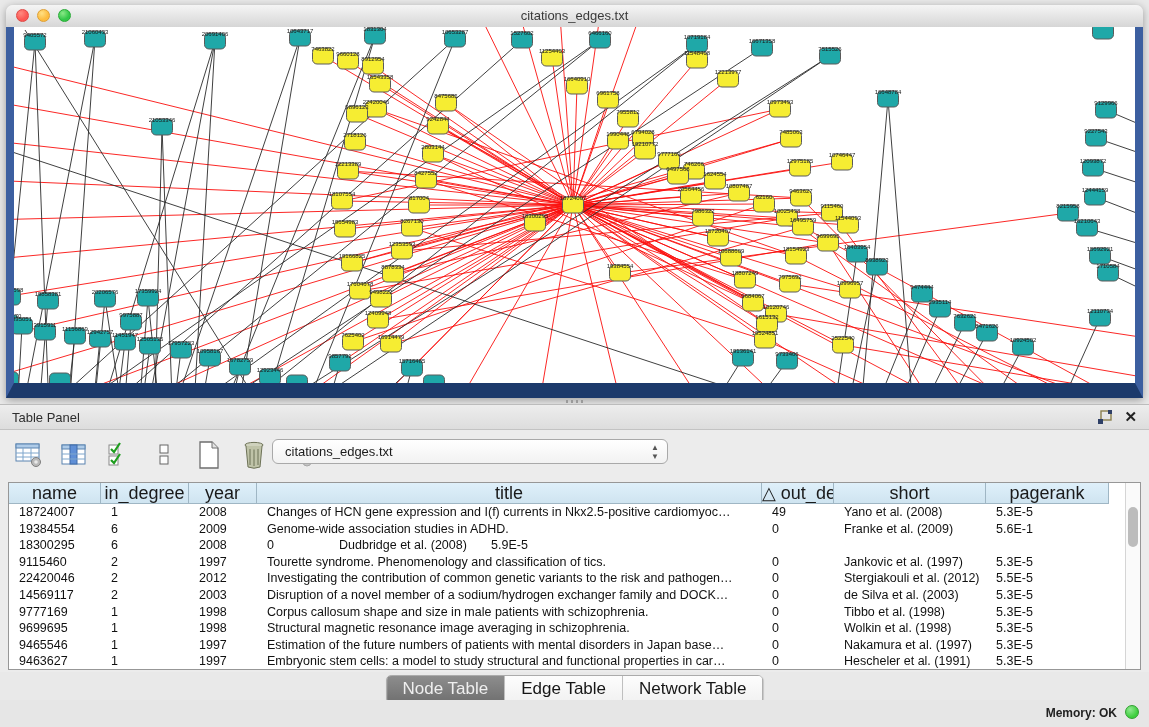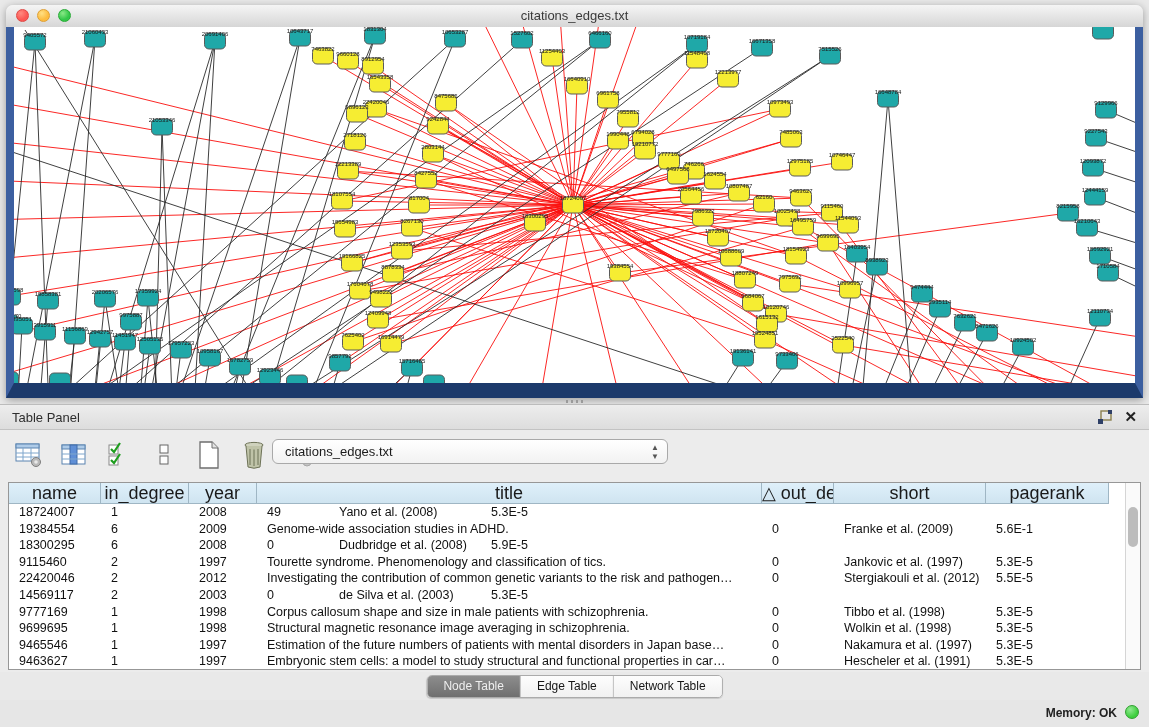--- a/index.html
+++ b/index.html
@@ -56,21 +56,21 @@
   .tcell{box-sizing:border-box;padding:1px 4px 0 10px;font-size:12.5px;color:#111;
     white-space:nowrap;overflow:hidden;}
   .c0{width:92px}.c1{width:88px}.c2{width:68px}.c3{width:505px}.c4{width:72px}.c5{width:152px}.c6{width:123px}
   .vscroll{position:absolute;right:0;top:0;bottom:0;width:15px;background:#fafafa;border-left:1px solid #d5d5d5;box-sizing:border-box;}
   .vthumb{position:absolute;left:2px;top:24px;width:10px;height:40px;background:#bcbcbc;border-radius:6px;cursor:pointer;}
 
   
   .tabsbar{position:absolute;left:0;top:672px;width:100%;height:28px;background:#e9e9e9;}
   .seg{position:absolute;left:50%;top:3px;transform:translateX(-50%);display:flex;
     border:1px solid #ababab;border-radius:5px;overflow:hidden;box-shadow:0 1px 1px rgba(0,0,0,.15);}
-  .tab{padding:3px 16px 4px 16px;font-size:12px;background:linear-gradient(#fdfdfd,#f1f1f1);
+  .tab{padding:3px 16px 4px 16px;font-size:17px;background:linear-gradient(#fdfdfd,#f1f1f1);
     color:#161616;border-right:1px solid #bdbdbd;cursor:pointer;white-space:nowrap;}
   .tab:last-child{border-right:none;}
   .tab.sel{background:linear-gradient(#8d8d8d,#6f6f6f);color:#efefef;}
 
   
   .statusbar{position:absolute;left:0;top:700px;width:100%;height:27px;background:#e6e6e6;font-weight:bold;}
   .mem{position:absolute;right:32px;top:6px;font-size:12px;color:#222;}
   .memdot{position:absolute;right:10px;top:5px;width:14px;height:14px;border-radius:50%;
     background:radial-gradient(circle at 35% 30%,#90e890,#3ecf3e 65%);border:1px solid #2f9f2f;box-sizing:border-box;cursor:pointer;}
 
@@ -852,20 +852,21 @@
           <div class="hcell c3">title</div>
           <div class="hcell c4">△ out_de...</div>
           <div class="hcell c5">short</div>
           <div class="hcell c6">pagerank</div>
         </div>
       <div class="rows" id="trows">
           <div class="trow">
             <div class="tcell c0">18724007</div>
             <div class="tcell c1">1</div>
             <div class="tcell c2">2008</div>
+            <div class="tcell c3">Changes of HCN gene expression and I(f) currents in Nkx2.5-positive cardiomyoc…</div>
             <div class="tcell c4">49</div>
             <div class="tcell c5">Yano et al. (2008)</div>
             <div class="tcell c6">5.3E-5</div>
           </div>
           <div class="trow">
             <div class="tcell c0">19384554</div>
             <div class="tcell c1">6</div>
             <div class="tcell c2">2009</div>
             <div class="tcell c3">Genome-wide association studies in ADHD.</div>
             <div class="tcell c4">0</div>
@@ -895,20 +896,21 @@
             <div class="tcell c2">2012</div>
             <div class="tcell c3">Investigating the contribution of common genetic variants to the risk and pathogen…</div>
             <div class="tcell c4">0</div>
             <div class="tcell c5">Stergiakouli et al. (2012)</div>
             <div class="tcell c6">5.5E-5</div>
           </div>
           <div class="trow">
             <div class="tcell c0">14569117</div>
             <div class="tcell c1">2</div>
             <div class="tcell c2">2003</div>
+            <div class="tcell c3">Disruption of a novel member of a sodium/hydrogen exchanger family and DOCK…</div>
             <div class="tcell c4">0</div>
             <div class="tcell c5">de Silva et al. (2003)</div>
             <div class="tcell c6">5.3E-5</div>
           </div>
           <div class="trow">
             <div class="tcell c0">9777169</div>
             <div class="tcell c1">1</div>
             <div class="tcell c2">1998</div>
             <div class="tcell c3">Corpus callosum shape and size in male patients with schizophrenia.</div>
             <div class="tcell c4">0</div>

